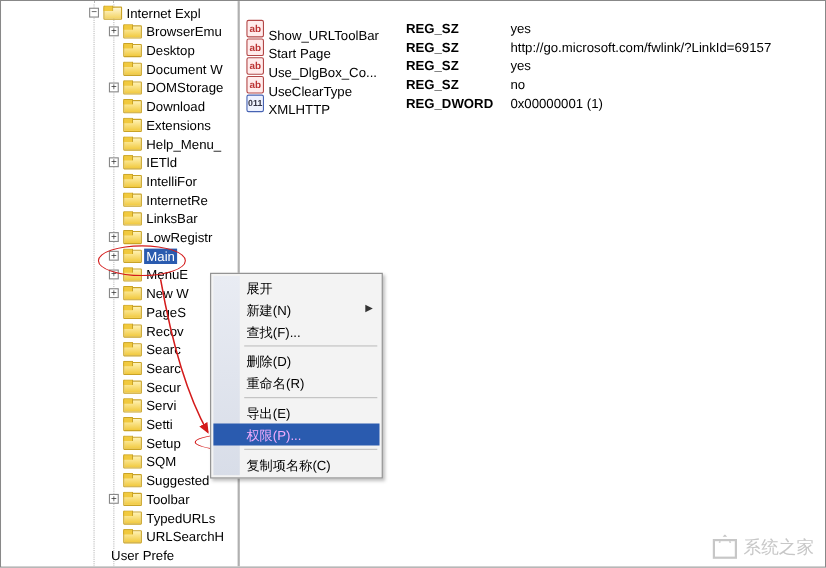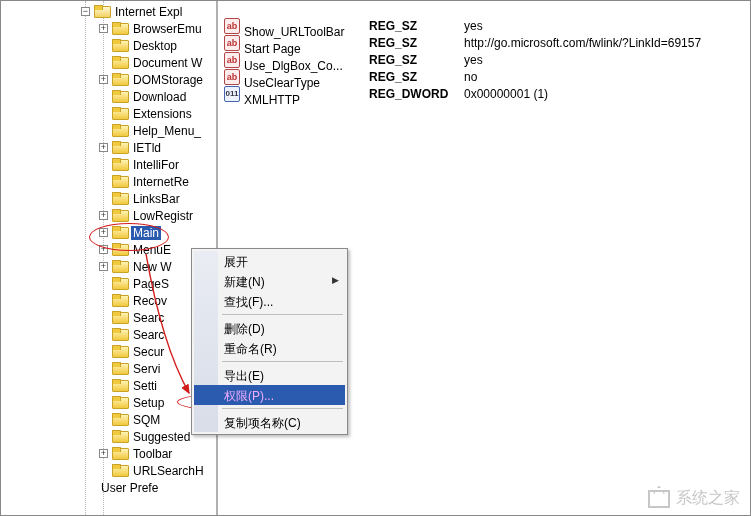--- a/index.html
+++ b/index.html
@@ -361,20 +361,26 @@
         <div class="node">
           <span class="pad" style="width:98px"></span>
           <span class="toggle">+</span>
           <span class="folder"></span>
           <span class="label">Toolbar</span>
         </div>
         <div class="node">
           <span class="pad" style="width:98px"></span>
           <span class="toggle blank"></span>
           <span class="folder"></span>
+          <span class="label">TypedURLs</span>
+        </div>
+        <div class="node">
+          <span class="pad" style="width:98px"></span>
+          <span class="toggle blank"></span>
+          <span class="folder"></span>
           <span class="label">URLSearchH</span>
         </div>
         <div class="node">
           <span class="pad" style="width:98px"></span>
           <span class="label">User Prefe</span>
         </div>
       </div>
 
     <div class="ann" style="left:88px; top:222px; width:80px; height:28px;"></div>
     <div class="ann" style="left:176px; top:390px; width:174px; height:22px;"></div>

